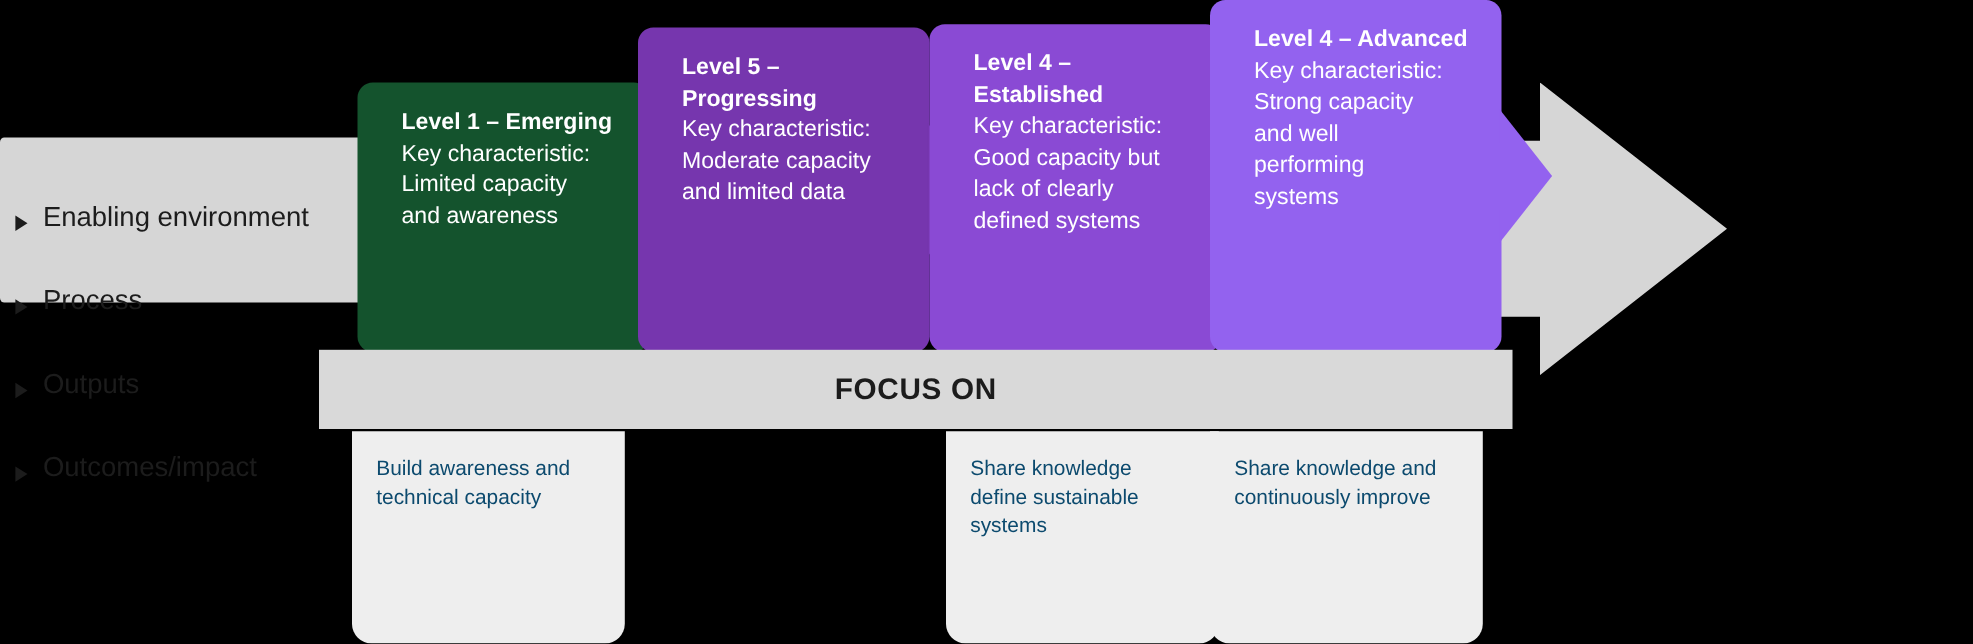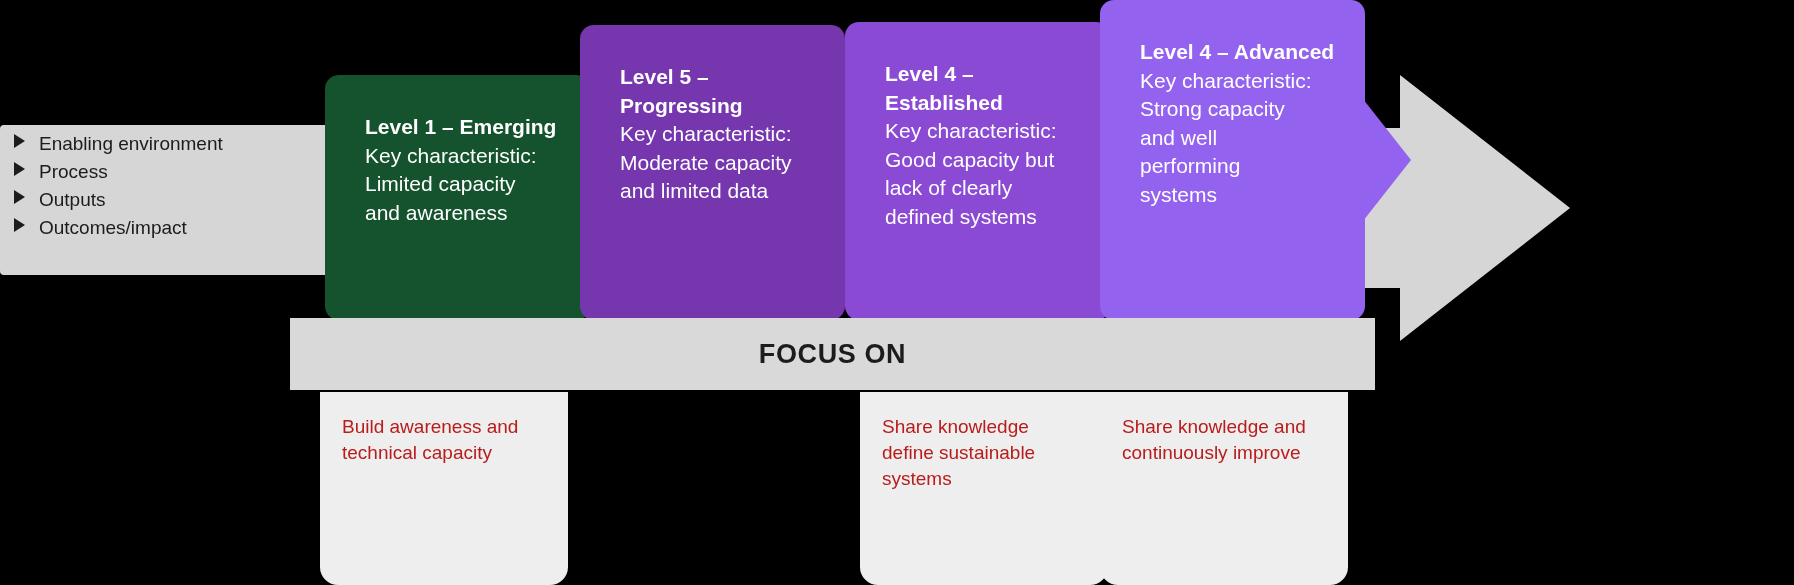--- a/index.html
+++ b/index.html
@@ -13,22 +13,22 @@
   #stage { position:absolute; inset:0; }
 
   
   .criteria-panel{
     position:absolute; left:0; top:125px; width:340px; height:150px;
     background:#d6d6d6;
     border-radius:4px 0 0 4px;
     padding:9px 0 0 14px;
   }
   .criteria-item{
-    display:flex; align-items:flex-start; gap:14px;
-    height:28px; color:#1c1c1c; font-size:19px; line-height:1;
+    display:flex; align-items:flex-end; gap:14px;
+    height:28px; color:#1c1c1c; font-size:25px; line-height:1;margin-top:48px;
   }
   .tri{
     width:0;height:0;
     border-left:11px solid #1c1c1c;
     border-top:7px solid transparent;
     border-bottom:7px solid transparent;
     flex:none;
   }
 
   
@@ -44,21 +44,21 @@
   .level-card{
     position:absolute;
     width:265px;
     border-radius:14px;
     color:#fff;
     z-index:3;
   }
   .level-card .inner{
     padding:22px 16px 10px 40px;
   }
-  .level-title{ font-size:21px; font-weight:bold; line-height:1.36;margin-top:16px; }
+  .level-title{ font-size:21px; font-weight:bold; line-height:1.36; }
   .level-body{ font-size:21px; line-height:1.36; white-space:pre-line; }
 
   
   .chev{
     position:absolute;
     right:-46px; top:50%; transform:translateY(-50%);
     width:48px; height:122px;
     z-index:2;
   }
 
@@ -86,21 +86,21 @@
   .focus-label{
     font-size:27px; font-weight:bold; letter-spacing:.6px; color:#1c1c1c;
   }
 
   
   .focus-card{
     position:absolute; top:392px; width:248px; height:193px;
     background:#eeeeee;
     border-radius:0 0 18px 18px;
     padding:22px 20px 0 22px;
-    font-size:19px; line-height:1.36; color:#b91c1c;
+    font-size:19px; line-height:1.36; color:#0c4a6e;
     white-space:pre-line;
     z-index:4;
   }
   .fc1{ left:320px; }
   .fc2{ left:580px; }
   .fc3{ left:860px; }
   .fc4{ left:1100px; }
 </style>
 </head>
 <body>

